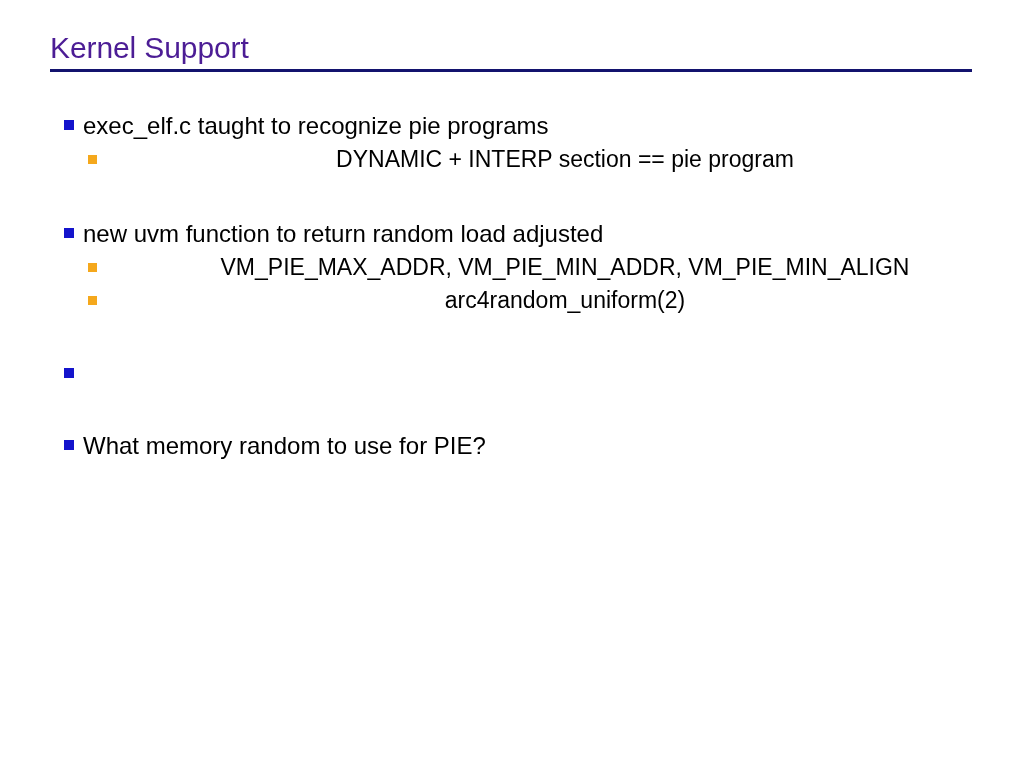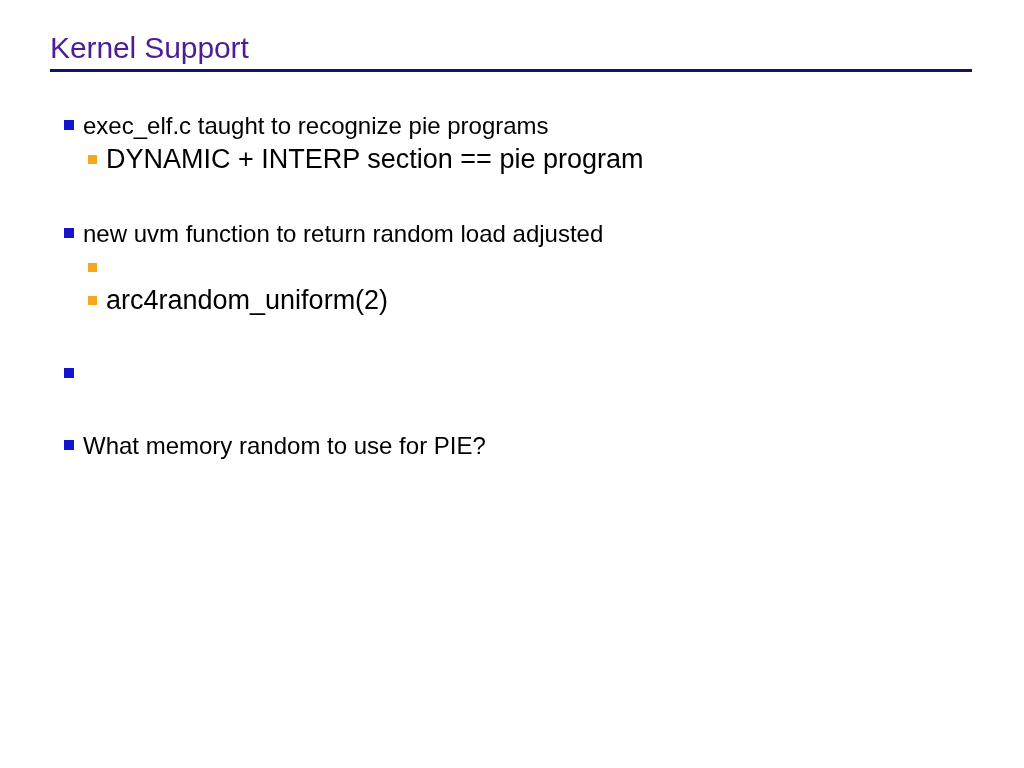--- a/index.html
+++ b/index.html
@@ -94,23 +94,24 @@
   .bullet-text {
     flex: 1 1 auto;
     white-space: pre;
   }
   .level-1 .bullet-text {
     font-size: 24px;
     line-height: 32px;
     font-weight: 400;
   }
   .level-2 .bullet-text {
-    font-size: 27px;
+    font-size: 23px;
     line-height: 31px;
     font-weight: 400;
+    text-align: center;
   }
 
   
   .spacer-lg { height: 41px; }
   .spacer-md { height: 40px; }
   .spacer-sm { height: 38px; }
 </style>
 </head>
 <body>
 
@@ -137,20 +138,21 @@
     <div class="spacer-lg"></div>
 
     <div class="bullet-row level-1">
       <span class="marker"></span>
       <span class="bullet-text">new uvm function to return random load adjusted</span>
     </div>
 
 
     <div class="bullet-row level-2">
       <span class="marker"></span>
+      <span class="bullet-text">VM_PIE_MAX_ADDR, VM_PIE_MIN_ADDR, VM_PIE_MIN_ALIGN</span>
     </div>
 
     <div class="bullet-row level-2">
       <span class="marker"></span>
       <span class="bullet-text">arc4random_uniform(2)</span>
     </div>
 
     <div class="spacer-md"></div>
 
     <div class="bullet-row level-1">

